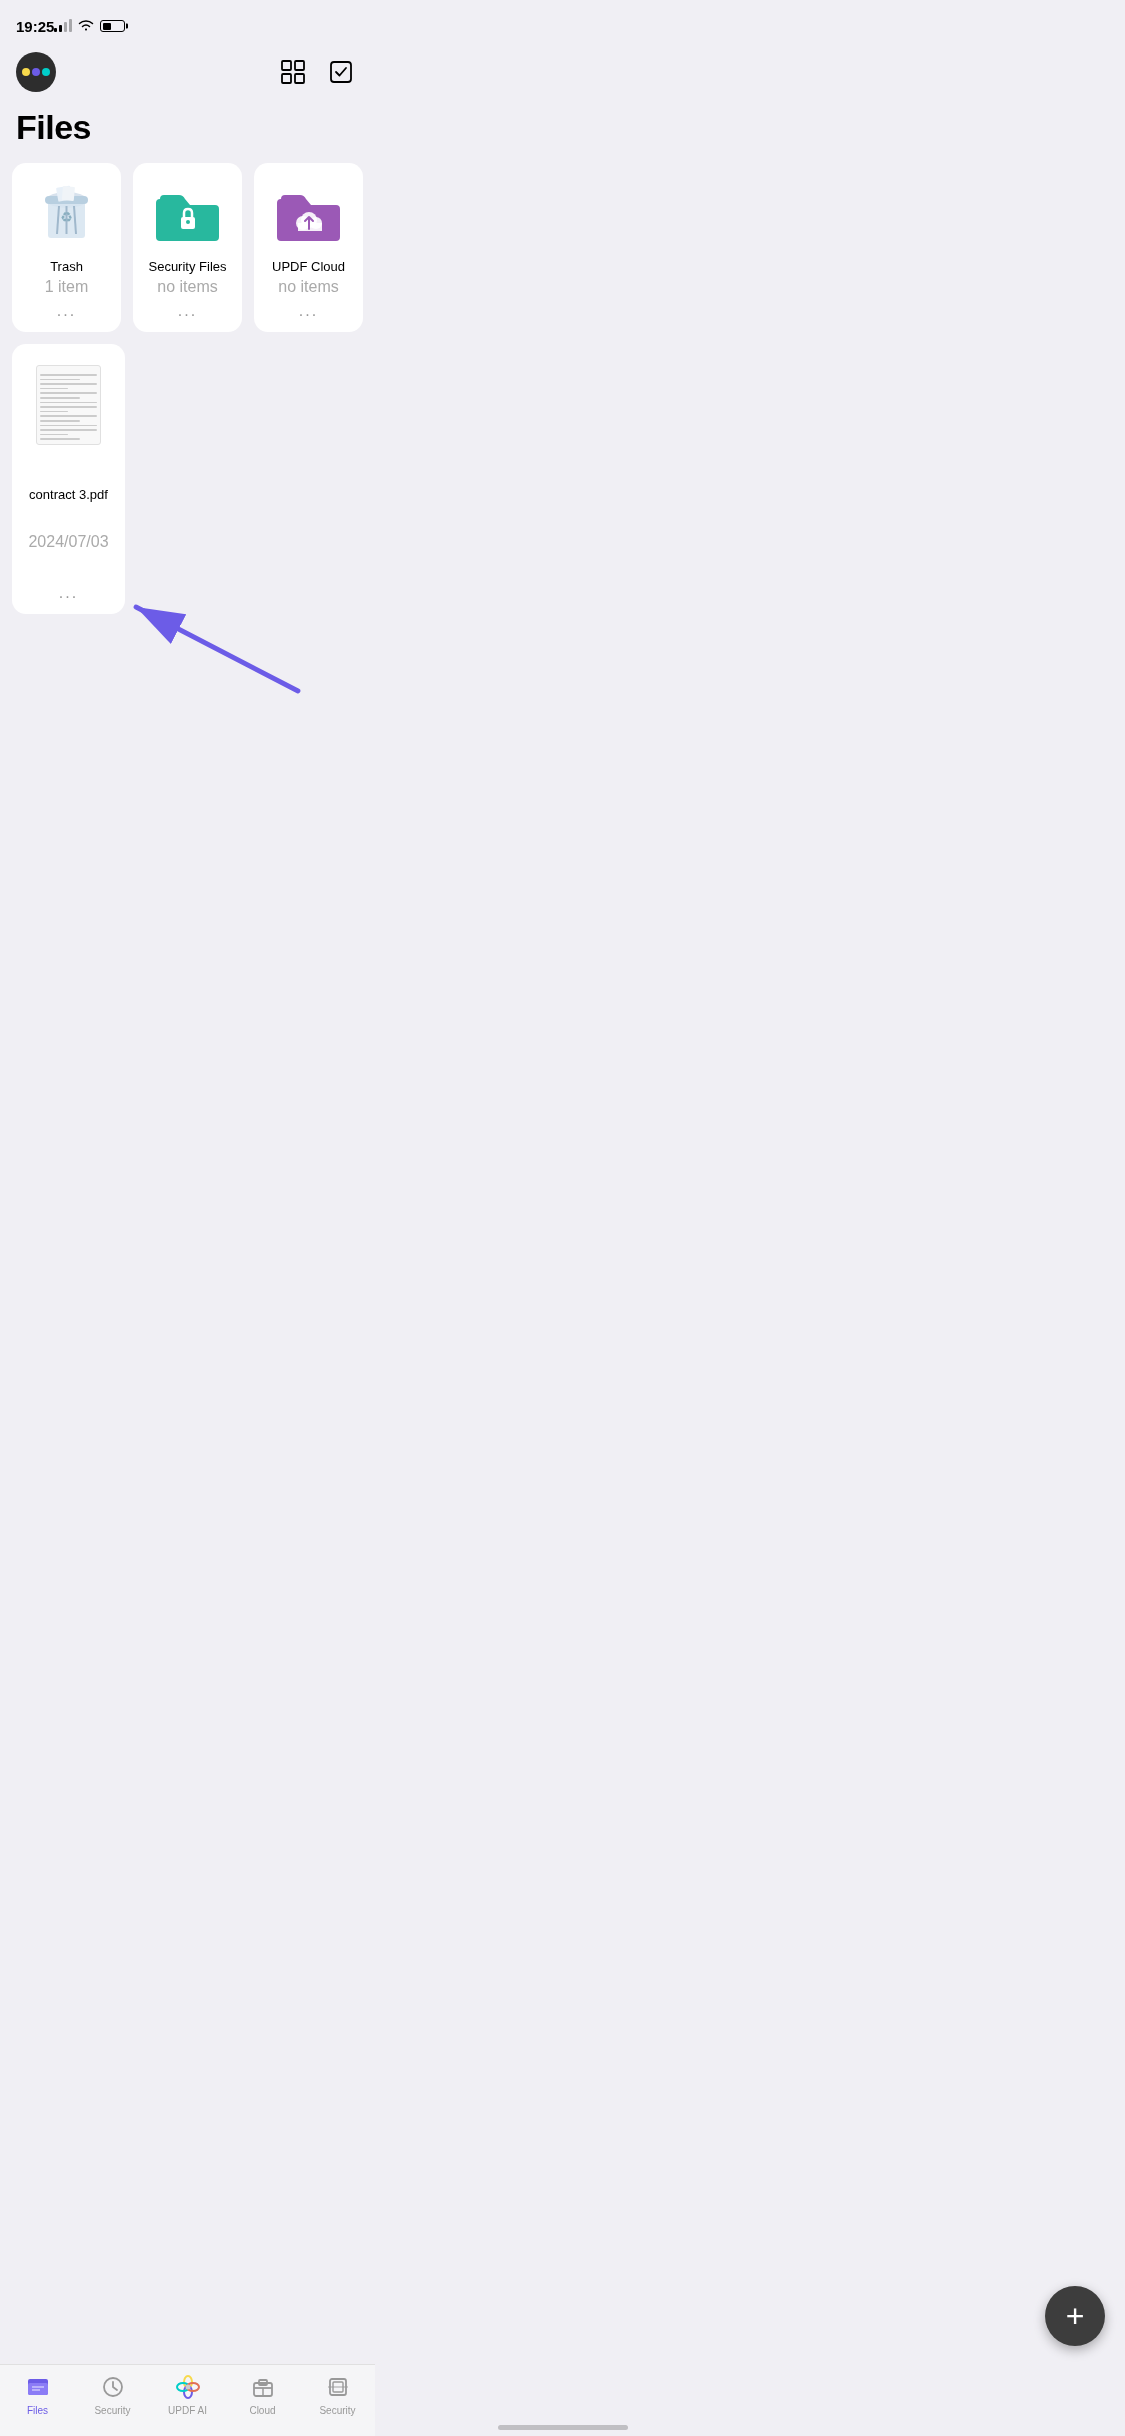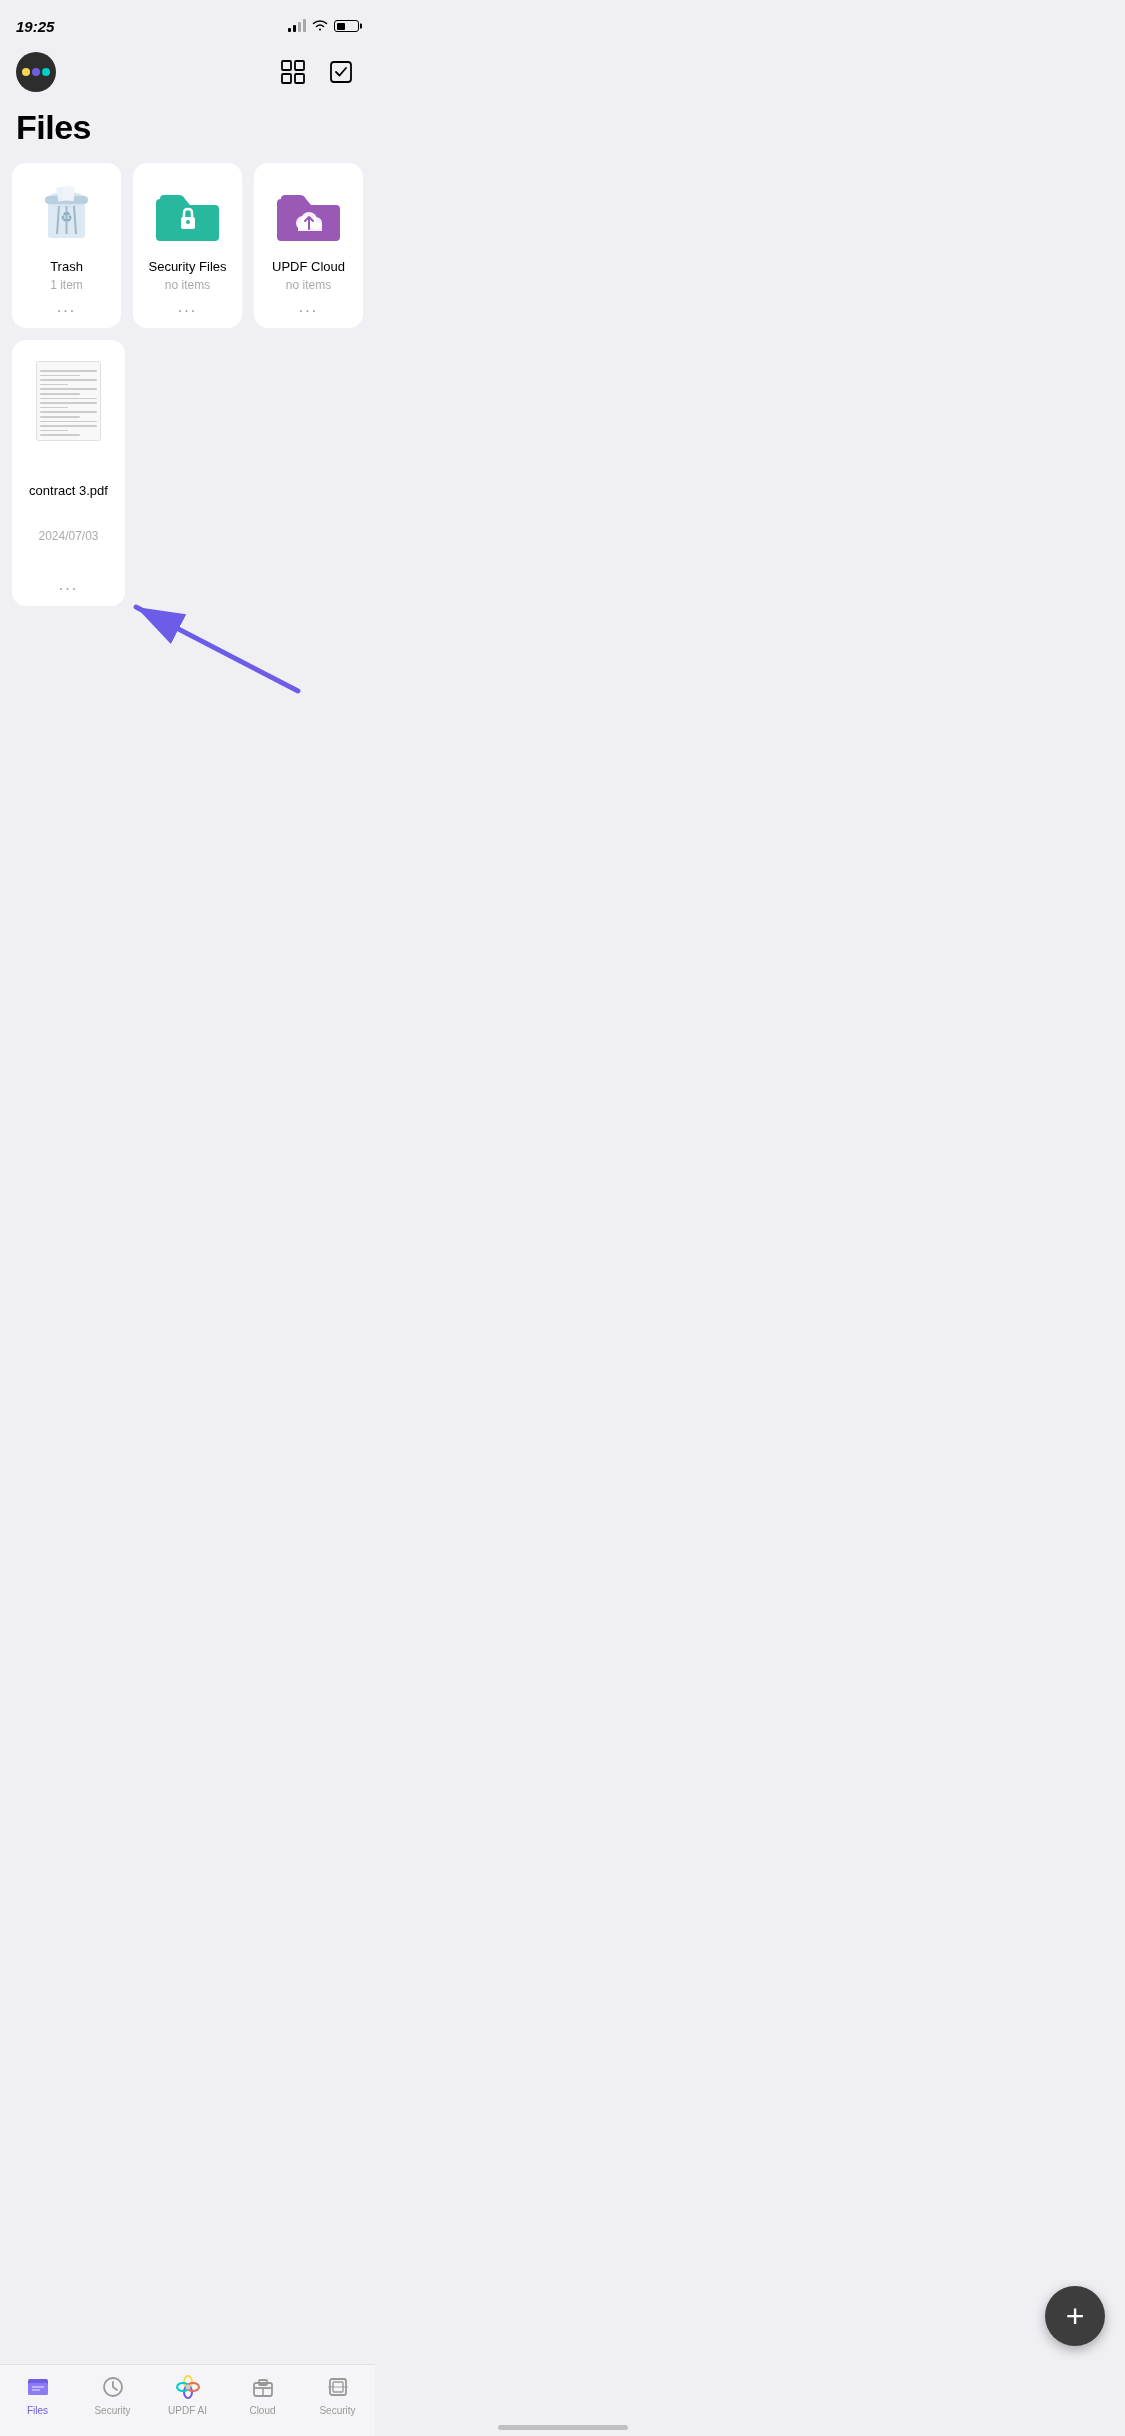--- a/index.html
+++ b/index.html
@@ -10,25 +10,24 @@
       min-height: 812px;
       background-color: #f0eff4;
       font-family: -apple-system, BlinkMacSystemFont, 'Helvetica Neue', sans-serif;
       position: relative;
       overflow-x: hidden;
     }
 
     
     .status-bar {
       display: flex;
-      justify-content: space-between;
+      justify-content: flex-start;
       align-items: center;
       padding: 14px 16px 6px;
       height: 44px;
-      font-style: italic;
     }
     .status-time {
       font-size: 15px;
       font-weight: 600;
       color: #000;
     }
     .status-icons {
       display: flex;
       align-items: center;
       gap: 6px;
@@ -147,21 +146,21 @@
 
     .file-card-name {
       font-size: 13px;
       font-weight: 500;
       color: #000;
       text-align: right;
       margin-bottom: 4px;
     }
 
     .file-card-meta {
-      font-size: 12px;
+      font-size: 16px;
       color: #aaa;
       text-align: right;
       margin-bottom: 6px;
     }
 
     .file-card-dots {
       font-size: 16px;
       color: #999;
       letter-spacing: 2px;
       cursor: pointer;

